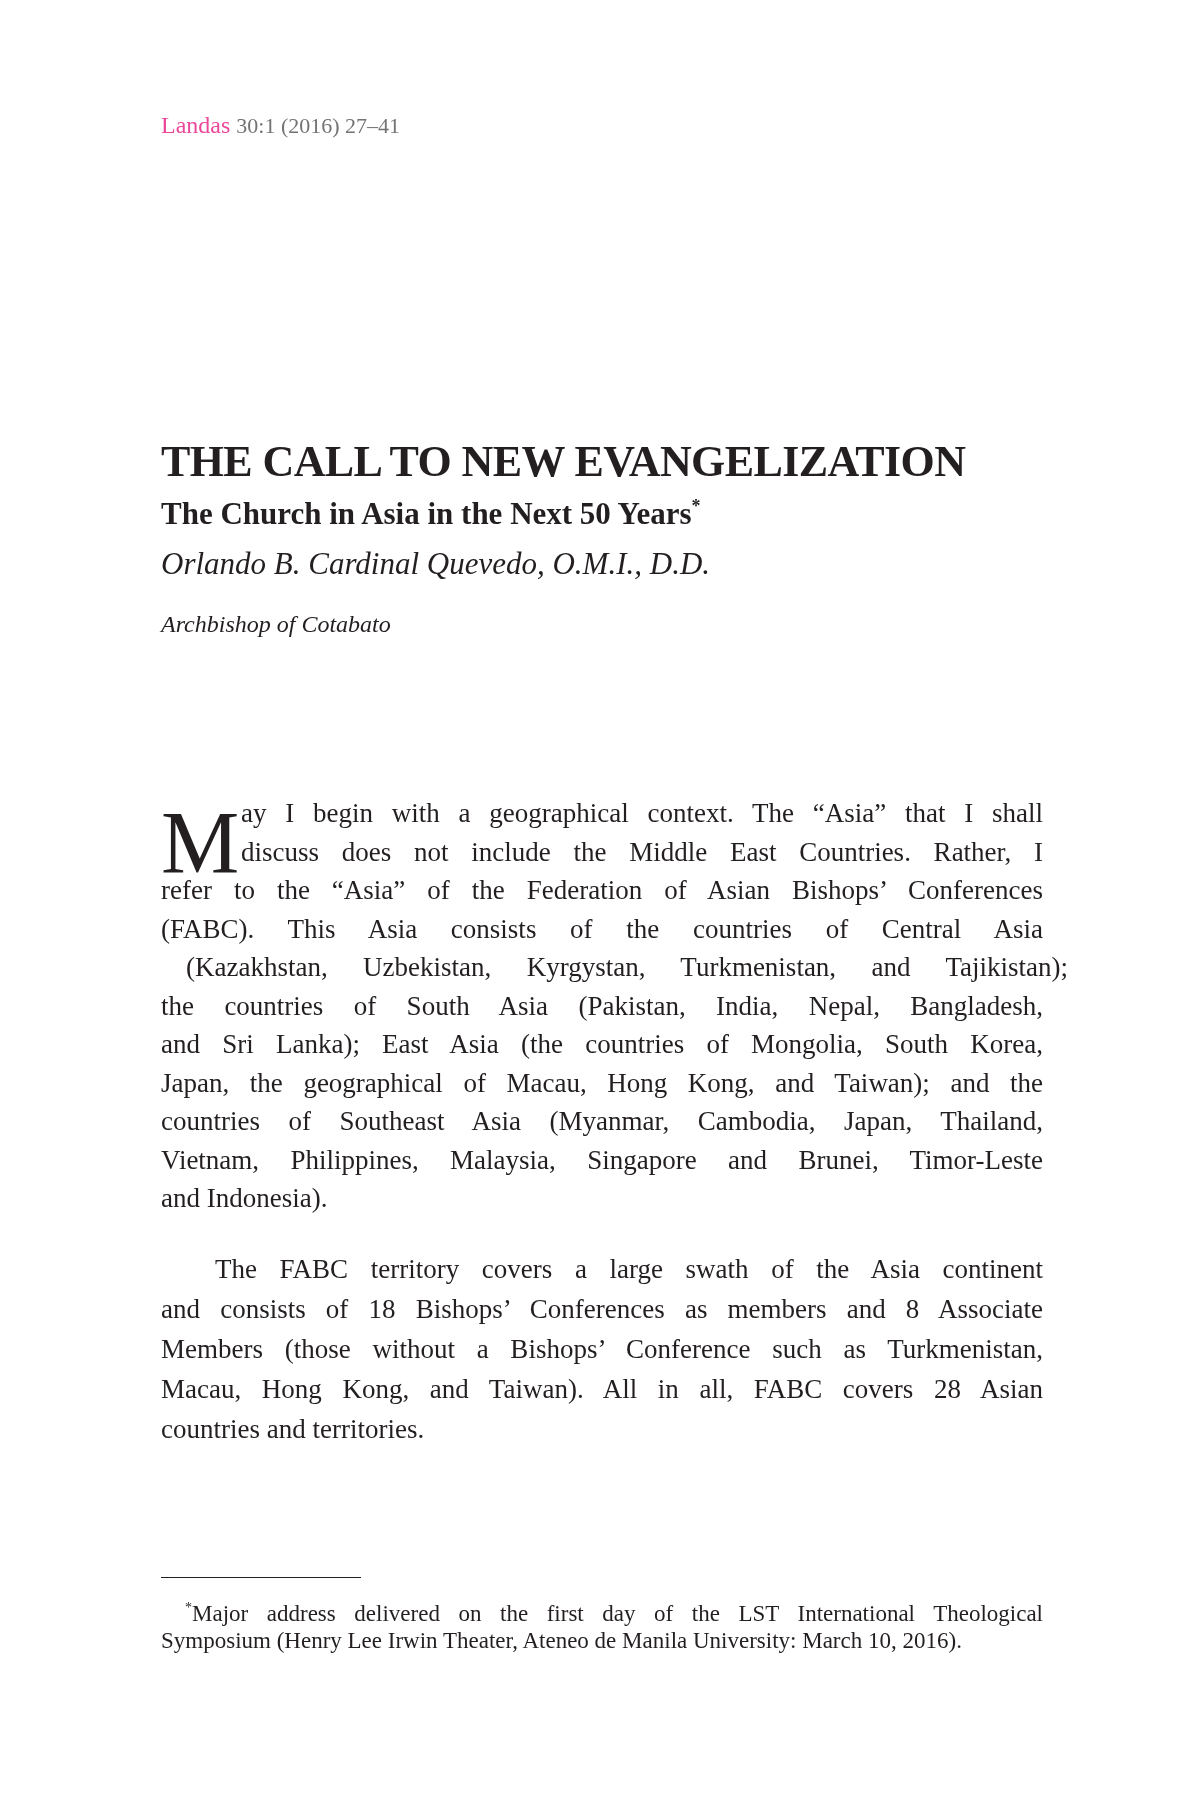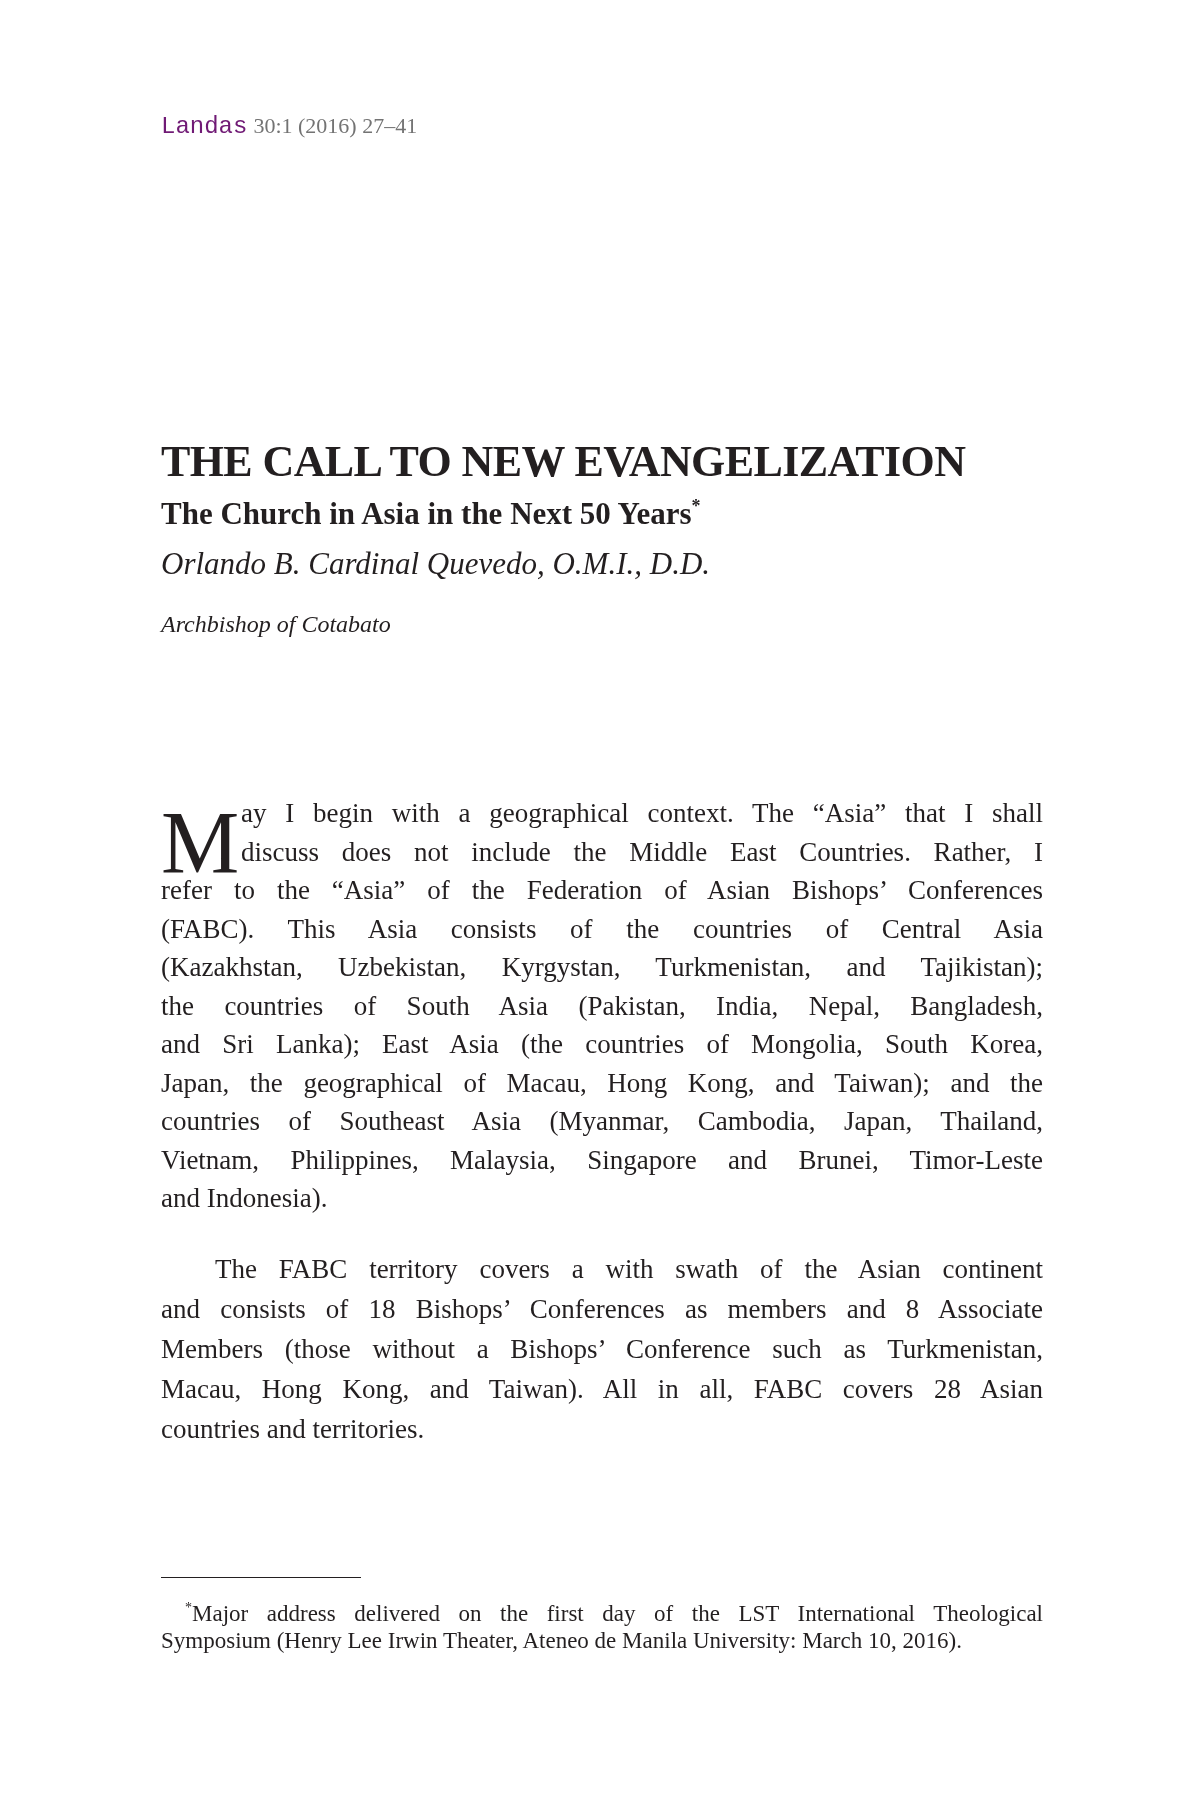--- a/index.html
+++ b/index.html
@@ -1,20 +1,20 @@
 <!DOCTYPE html>
 <html><head>
 <meta charset="utf-8">
 <style>
   html, body { margin: 0; padding: 0; background: #ffffff; }
   body { width: 1199px; height: 1798px; position: relative; overflow: hidden;
          font-family: "Liberation Serif", "DejaVu Serif", serif; color: #231f20; }
   .abs { position: absolute; left: 161px; }
   .header { top: 110px; font-size: 24px; line-height: 30px; white-space: nowrap; }
-  .header .journal { color: #701a75; font-family: Liberation Mono, monospace; }
+  .header .journal { color: #ec4899; }
   .header .cite { color: #737373; font-size: 22px; }
   .title { top: 436px; width: 882px; font-size: 44px; font-weight: bold; line-height: 52px;
            letter-spacing: -0.6px; white-space: nowrap; }
   .subtitle { top: 494px; font-size: 31px; font-weight: bold; line-height: 40px; white-space: nowrap; }
   .subtitle sup { font-size: 18px; vertical-align: 12px; line-height: 0; }
   .author { top: 544px; font-size: 31px; font-style: italic; line-height: 40px; white-space: nowrap; }
   .affil { top: 608px; font-size: 24px; font-style: italic; line-height: 32px; white-space: nowrap; }
 
   .body { position: absolute; left: 161px; width: 882px; font-size: 27px; }
   .line { position: absolute; left: 0; width: 882px; height: 38px; line-height: 38px;
@@ -42,31 +42,31 @@
 <div class="abs subtitle"><span>The Church in Asia in the Next 50 Years</span><sup>*</sup></div>
 <div class="abs author">Orlando B. Cardinal Quevedo, O.M.I., D.D.</div>
 <div class="abs affil">Archbishop of Cotabato</div>
 
 <div class="body" style="top:794px;">
   <span class="dropcap">M</span>
   <div class="line dropped" style="top:0px;">ay I begin with a geographical context. The “Asia” that I shall</div>
   <div class="line dropped" style="top:38.5px;">discuss does not include the Middle East Countries. Rather, I</div>
   <div class="line" style="top:77px;">refer to the “Asia” of the Federation of Asian Bishops’ Conferences</div>
   <div class="line" style="top:115.5px;">(FABC). This Asia consists of the countries of Central Asia</div>
-  <div class="line" style="top:154px;">(Kazakhstan, Uzbekistan, Kyrgystan, Turkmenistan, and Tajikistan);</div>
+  <div class="line" style="top:154px;margin-left:25px;">(Kazakhstan, Uzbekistan, Kyrgystan, Turkmenistan, and Tajikistan);</div>
   <div class="line" style="top:192.5px;">the countries of South Asia (Pakistan, India, Nepal, Bangladesh,</div>
   <div class="line" style="top:231px;">and Sri Lanka); East Asia (the countries of Mongolia, South Korea,</div>
   <div class="line" style="top:269.5px;">Japan, the geographical of Macau, Hong Kong, and Taiwan); and the</div>
   <div class="line" style="top:308px;">countries of Southeast Asia (Myanmar, Cambodia, Japan, Thailand,</div>
   <div class="line" style="top:346.5px;">Vietnam, Philippines, Malaysia, Singapore and Brunei, Timor-Leste</div>
   <div class="line last" style="top:385px;">and Indonesia).</div>
 </div>
 
 <div class="body" style="top:1250px;">
-  <div class="line indent" style="top:0px;">The FABC territory covers a with swath of the Asian continent</div>
+  <div class="line indent" style="top:0px;">The FABC territory covers a large swath of the Asia continent</div>
   <div class="line" style="top:40px;">and consists of 18 Bishops’ Conferences as members and 8 Associate</div>
   <div class="line" style="top:80px;">Members (those without a Bishops’ Conference such as Turkmenistan,</div>
   <div class="line" style="top:120px;">Macau, Hong Kong, and Taiwan). All in all, FABC covers 28 Asian</div>
   <div class="line last" style="top:160px;">countries and territories.</div>
 </div>
 
 <div class="rule"></div>
 
 <div class="fn" style="top:1588px;">
   <div class="line indent" style="top:8px;"><sup>*</sup><span>Major address delivered on the first day of the LST International Theological</span></div>

